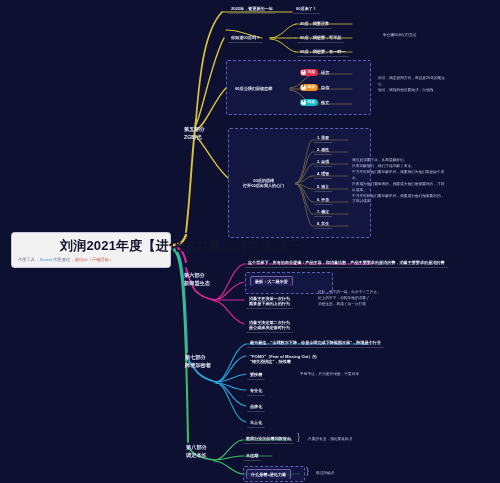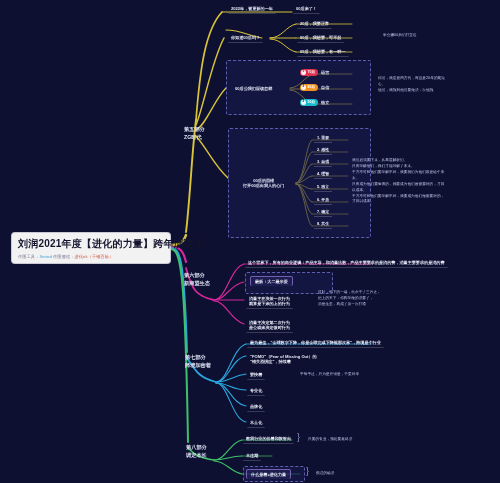--- a/index.html
+++ b/index.html
@@ -14,21 +14,21 @@
 
   
   .node { position:absolute; white-space:nowrap; line-height:1.25; }
 
   .root {
     left:12px; top:233px; width:158px;
     background:#f2f2f2; color:#16163a;
     border-radius:3px; padding:5px 6px 4px 6px;
     box-shadow:0 0 0 1px #c9c9d6;
   }
-  .root .r-title { font-size:10px; font-weight:700; letter-spacing:.2px; color:#14142e; }
+  .root .r-title { font-size:13px; font-weight:700; letter-spacing:.2px; color:#14142e;margin-left:42px; }
   .root .r-sub { font-size:4.2px; margin-top:3px; color:#7a7a96; letter-spacing:.1px; }
   .root .r-sub .hl { color:#3aa0d8; }
   .root .r-sub .hl2 { color:#d0553f; }
 
   .sec {
     color:#dfe3f5; font-size:5.2px; font-weight:700;
     text-align:left; line-height:1.45;
   }
   .sec .l2 { display:block; }
 

